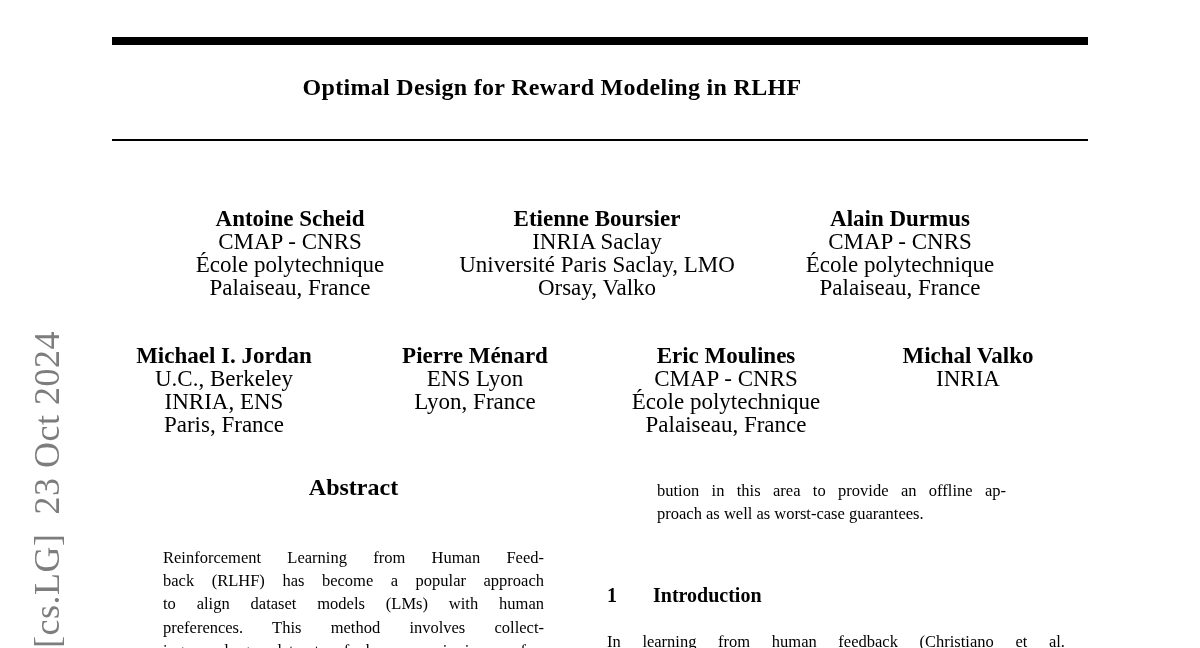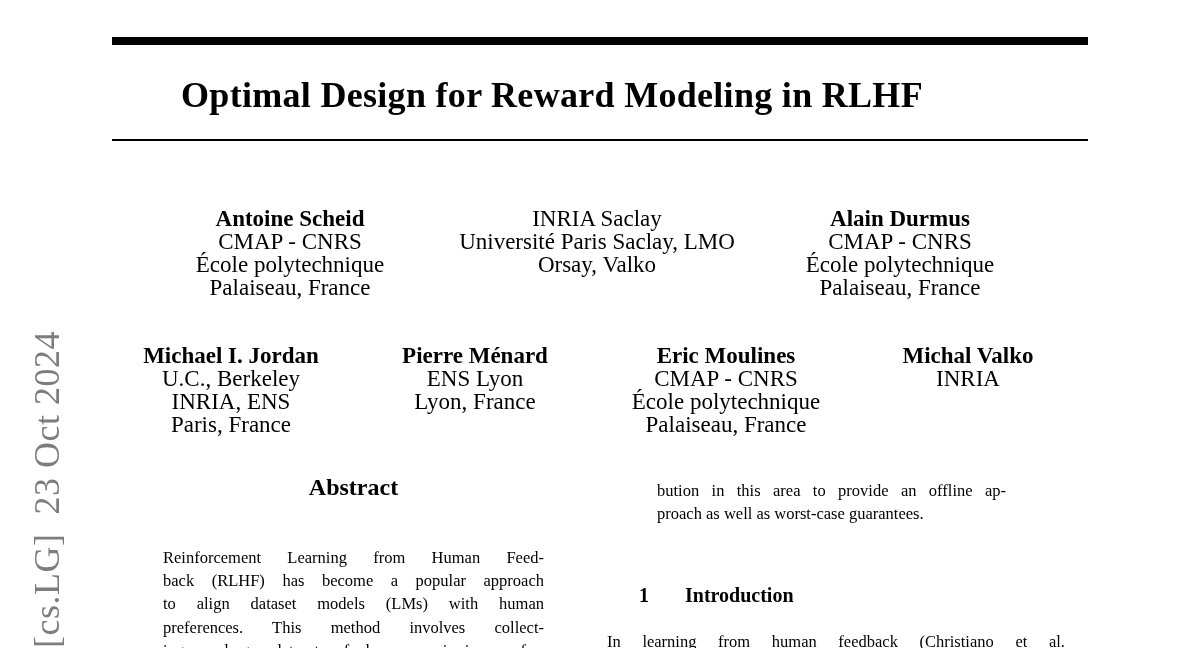--- a/index.html
+++ b/index.html
@@ -7,45 +7,45 @@
     width:1200px;height:648px;position:relative;overflow:hidden;
     background:#ffffff;color:#000;
     font-family:"Liberation Serif","DejaVu Serif",serif;
   }
   .rule{position:absolute;background:#000;}
   .rule-thick{left:112px;top:37px;width:976px;height:8px;}
   .rule-thin{left:112px;top:139px;width:976px;height:2px;}
 
   .paper-title{
     position:absolute;left:0;top:74px;width:1104px;text-align:center;
-    font-size:36px;font-weight:bold;letter-spacing:.3px;
+    font-size:24px;font-weight:bold;letter-spacing:.3px;
   }
 
   .author{position:absolute;text-align:center;font-size:23px;line-height:23px;
     white-space:nowrap;transform:translateX(-50%);}
   .author .name{font-weight:bold;}
   .a11{left:290px;top:207px}.a12{left:597px;top:207px}.a13{left:900px;top:207px}
-  .a21{left:231px;top:344px}.a22{left:475px;top:344px}.a23{left:726px;top:344px}.a24{left:968px;top:344px}
+  .a21{left:224px;top:344px}.a22{left:475px;top:344px}.a23{left:726px;top:344px}.a24{left:968px;top:344px}
 
   .abstract-head{
     position:absolute;left:163px;top:474px;width:381px;text-align:center;
     font-size:24px;font-weight:bold;
   }
   .abs-text{
     position:absolute;left:163px;top:546px;width:381px;
     font-size:16.5px;line-height:23.2px;
   }
   .jline{text-align:justify;text-align-last:justify;}
 
   .right-abs{
     position:absolute;left:657px;top:479px;width:349px;
     font-size:16.5px;line-height:23px;
   }
   .sec-head{
-    position:absolute;left:607px;top:584px;font-size:20px;font-weight:bold;margin-left:32px;
+    position:absolute;left:607px;top:584px;font-size:20px;font-weight:bold;
   }
   .sec-num{display:inline-block;margin-right:36px;}
   .intro-line{
     position:absolute;left:607px;top:630px;width:458px;
     font-size:16.5px;line-height:23px;
     text-align:justify;text-align-last:justify;
   }
 
   .watermark{
     position:absolute;left:26px;top:648px;
@@ -63,20 +63,21 @@
 <div class="paper-title">Optimal Design for Reward Modeling in RLHF</div>
 <div class="rule rule-thin"></div>
 
 <div class="author a11">
   <div class="name">Antoine Scheid</div>
   <div>CMAP - CNRS</div>
   <div>École polytechnique</div>
   <div>Palaiseau, France</div>
 </div>
 <div class="author a12">
+  <div class="name">Etienne Boursier</div>
   <div>INRIA Saclay</div>
   <div>Université Paris Saclay, LMO</div>
   <div>Orsay, Valko</div>
 </div>
 <div class="author a13">
   <div class="name">Alain Durmus</div>
   <div>CMAP - CNRS</div>
   <div>École polytechnique</div>
   <div>Palaiseau, France</div>
 </div>

